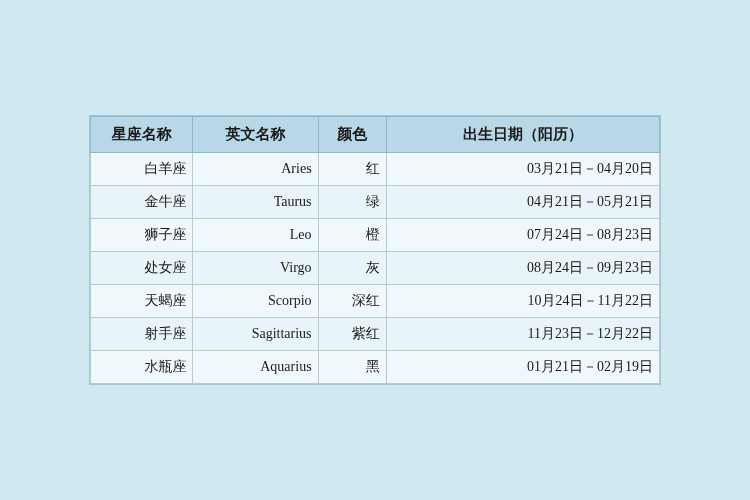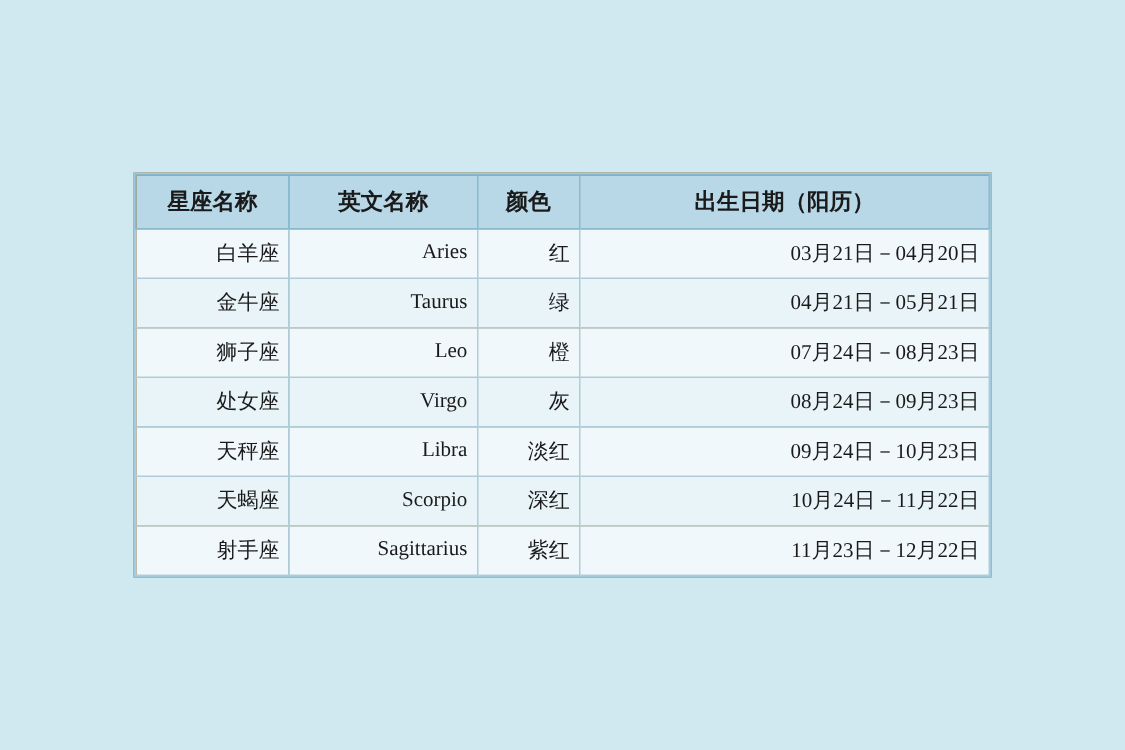--- a/index.html
+++ b/index.html
@@ -12,21 +12,21 @@
       width: 750px;
       height: 500px;
       background-color: #d0e8f0;
       display: flex;
       align-items: center;
       justify-content: center;
       font-family: "SimSun", "宋体", serif;
     }
 
     .table-container {
-      background-color: #a16207;
+      background-color: #ffffff;
       border: 1px solid #a0c8d8;
       width: 572px;
     }
 
     table {
       width: 100%;
       border-collapse: collapse;
     }
 
     th {
@@ -89,32 +89,32 @@
           <td>橙</td>
           <td>07月24日－08月23日</td>
         </tr>
         <tr>
           <td>处女座</td>
           <td>Virgo</td>
           <td>灰</td>
           <td>08月24日－09月23日</td>
         </tr>
         <tr>
-          <td>天秤座</td>
-          <td>Libra</td>
-          <td>淡红</td>
-          <td>09月24日－10月23日</td>
-        </tr>
-        <tr>
           <td>天蝎座</td>
           <td>Scorpio</td>
           <td>深红</td>
           <td>10月24日－11月22日</td>
         </tr>
         <tr>
           <td>射手座</td>
           <td>Sagittarius</td>
           <td>紫红</td>
           <td>11月23日－12月22日</td>
         </tr>
+        <tr>
+          <td>水瓶座</td>
+          <td>Aquarius</td>
+          <td>黑</td>
+          <td>01月21日－02月19日</td>
+        </tr>
       </tbody>
   </table>
 </div>
 
 </body></html>

